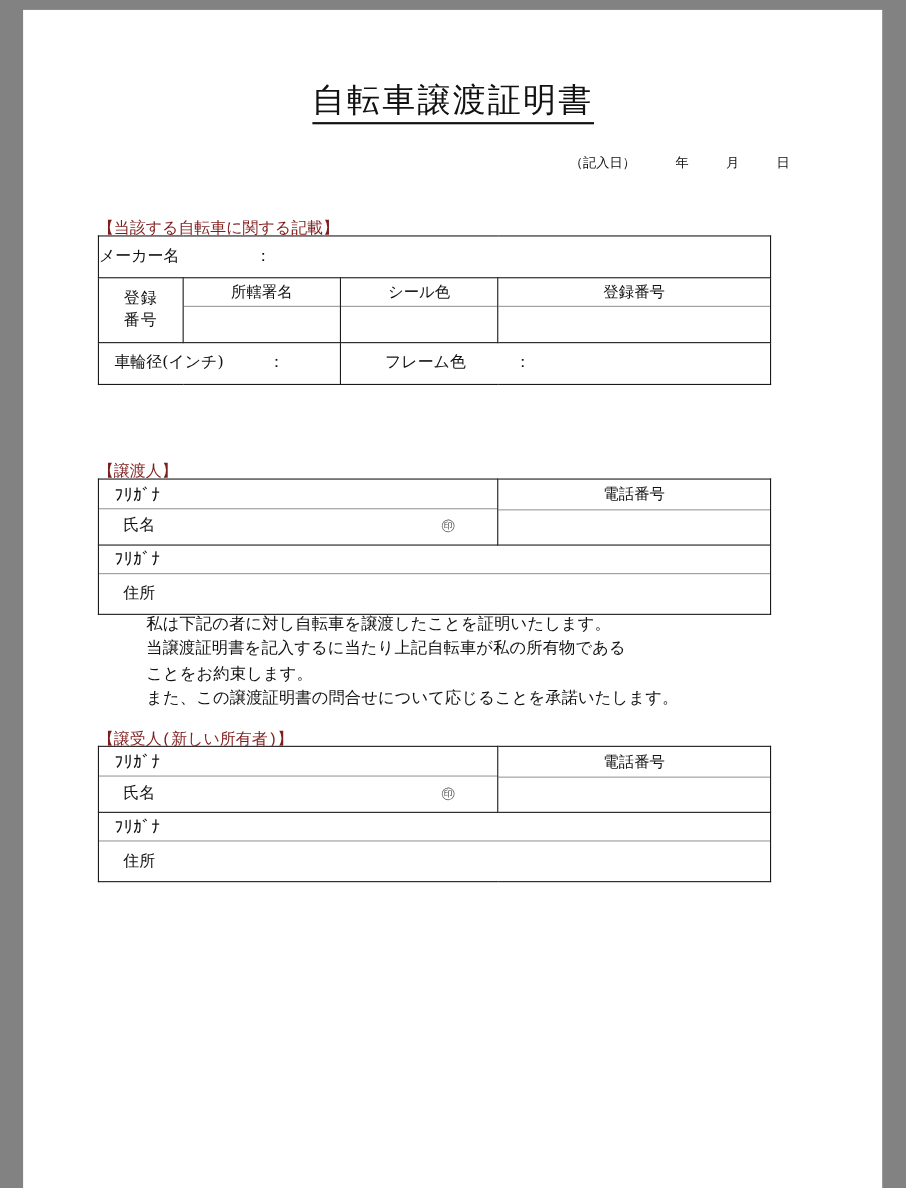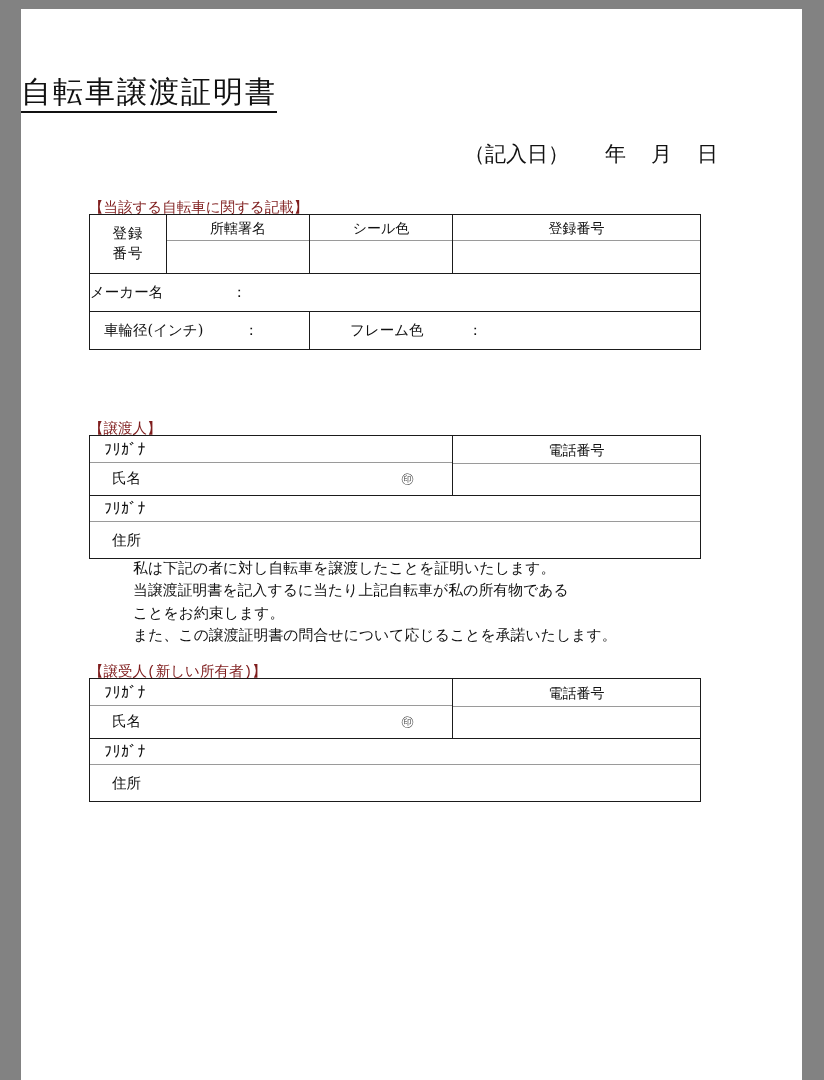--- a/index.html
+++ b/index.html
@@ -33,21 +33,21 @@
     width: 781px;
     height: 1071px;
   }
 
   
   .title-wrap {
     position: absolute;
     left: 0;
     top: 66px;
     width: 781px;
-    text-align: left;
+    text-align: center;
   }
   .doc-title {
     display: inline-block;
     font-size: 30px;
     letter-spacing: 2px;
     color: #111;
     border-bottom: 2px solid #111;
     padding-bottom: 1px;
     line-height: 1.15;
     white-space: nowrap;
@@ -55,21 +55,21 @@
 
   
   .date-line {
     position: absolute;
     left: 0;
     top: 131px;
     width: 781px;
     text-align: right;
     padding-right: 84px;
     box-sizing: border-box;
-    font-size: 21px;
+    font-size: 12px;
     color: #111;
     white-space: nowrap;
   }
   .date-line .d-lab { margin-right: 36px; }
   .date-line .d-unit { display: inline-block; width: 46px; text-align: left; }
   .date-line .d-unit.last { width: auto; }
 
   
   .sec-head {
     position: absolute;
@@ -181,20 +181,25 @@
 
     <table class="doc" style="left:68px; top:205px; width:611px;">
       <colgroup>
         <col style="width:77px">
         <col style="width:143px">
         <col style="width:143px">
         <col style="width:248px">
       </colgroup>
       <tbody>
         <tr>
+          <td colspan="4" class="row-line cell-pad">
+            <span class="lab-w">メーカー名</span><span class="colon">：</span><span></span>
+          </td>
+        </tr>
+        <tr>
           <td rowspan="1" class="reg-label" style="height:56px;">
             <div>登録</div>
             <div>番号</div>
           </td>
           <td>
             <div class="stack">
               <div class="hd">所轄署名</div>
               <div class="bd"></div>
             </div>
           </td>
@@ -202,25 +207,20 @@
             <div class="stack">
               <div class="hd">シール色</div>
               <div class="bd"></div>
             </div>
           </td>
           <td>
             <div class="stack">
               <div class="hd">登録番号</div>
               <div class="bd"></div>
             </div>
-          </td>
-        </tr>
-        <tr>
-          <td colspan="4" class="row-line cell-pad">
-            <span class="lab-w">メーカー名</span><span class="colon">：</span><span></span>
           </td>
         </tr>
         <tr>
           <td colspan="2" class="row-line cell-pad" style="padding-left:14px;">
             <span class="lab-w" style="min-width:120px;">車輪径(インチ)</span><span class="colon" style="padding-left:20px;">：</span><span></span>
           </td>
           <td colspan="2" class="row-line" style="padding-left:40px;">
             <span class="lab-w" style="min-width:100px;">フレーム色</span><span class="colon" style="padding-left:18px;">：</span><span></span>
           </td>
         </tr>

